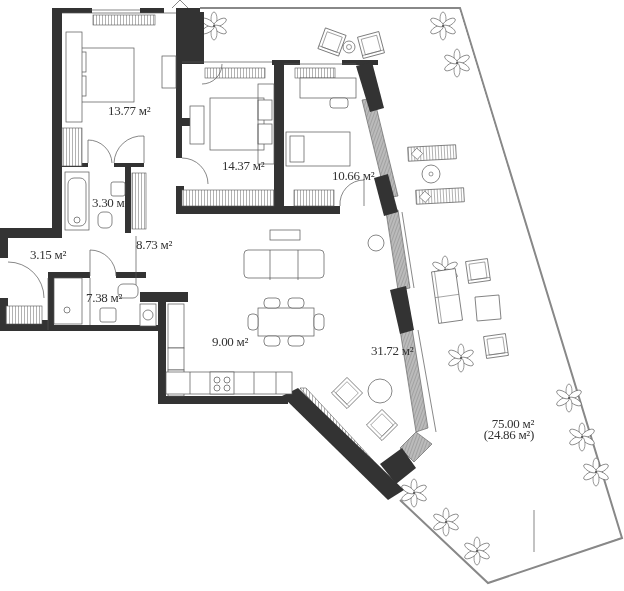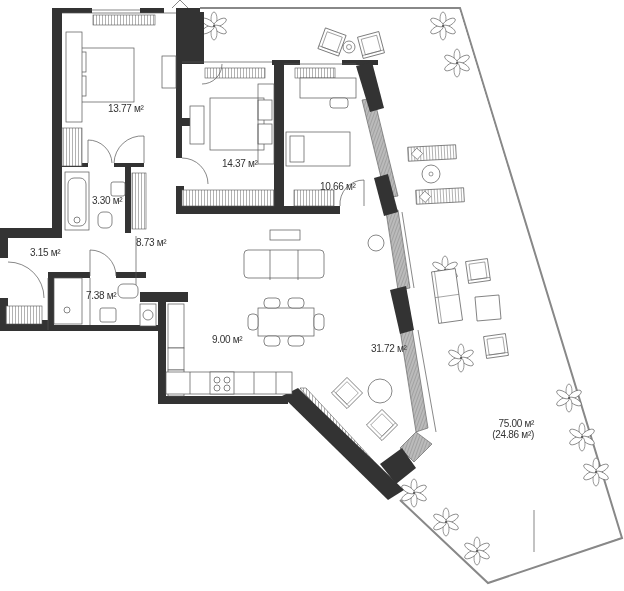--- a/index.html
+++ b/index.html
@@ -1,18 +1,18 @@
 <!DOCTYPE html>
 <html><head>
 <meta charset="utf-8">
 <style>
   html,body{margin:0;padding:0;background:#ffffff;}
   body{width:624px;height:591px;overflow:hidden;font-family:"Liberation Sans",sans-serif;}
   #plan{position:absolute;left:0;top:0;width:624px;height:591px;}
-  .lbl{position:absolute;font-size:10px;color:#333;letter-spacing:-0.3px;white-space:nowrap;font-family:Liberation Sans, sans-serif;}
+  .lbl{position:absolute;font-size:13px;color:#333;letter-spacing:-0.3px;white-space:nowrap;font-family:Liberation Serif, serif;}
   .lbl2{text-align:center;line-height:11px;}
 </style>
 </head>
 <body>
 
 <svg id="plan" viewBox="0 0 624 591" xmlns="http://www.w3.org/2000/svg">
   <defs>
     <pattern id="hatch" width="3" height="3" patternUnits="userSpaceOnUse">
       <rect width="3" height="3" fill="#ffffff"></rect>
       <line x1="0" y1="0" x2="0" y2="3" stroke="#666" stroke-width="1"></line>
@@ -254,21 +254,21 @@
       </g>
   </g>
 
   <g>
     <rect x="0" y="258" width="8" height="40" fill="#fff"></rect>
   </g>
 </svg>
 
 <div class="lbl" style="left:108px;top:103px;">13.77 м²</div>
 <div class="lbl" style="left:222px;top:158px;">14.37 м²</div>
-<div class="lbl" style="left:320px;top:168px;margin-top:13px;">10.66 м²</div>
+<div class="lbl" style="left:332px;top:168px;">10.66 м²</div>
 <div class="lbl" style="left:92px;top:195px;">3.30 м²</div>
 <div class="lbl" style="left:136px;top:237px;">8.73 м²</div>
 <div class="lbl" style="left:30px;top:247px;">3.15 м²</div>
 <div class="lbl" style="left:86px;top:290px;">7.38 м²</div>
 <div class="lbl" style="left:212px;top:334px;">9.00 м²</div>
 <div class="lbl" style="left:371px;top:343px;">31.72 м²</div>
 <div class="lbl lbl2" style="left:470px;top:418px;width:64px;text-align:right;">
   <div>75.00 м²</div>
   <div>(24.86 м²)</div>
 </div>

